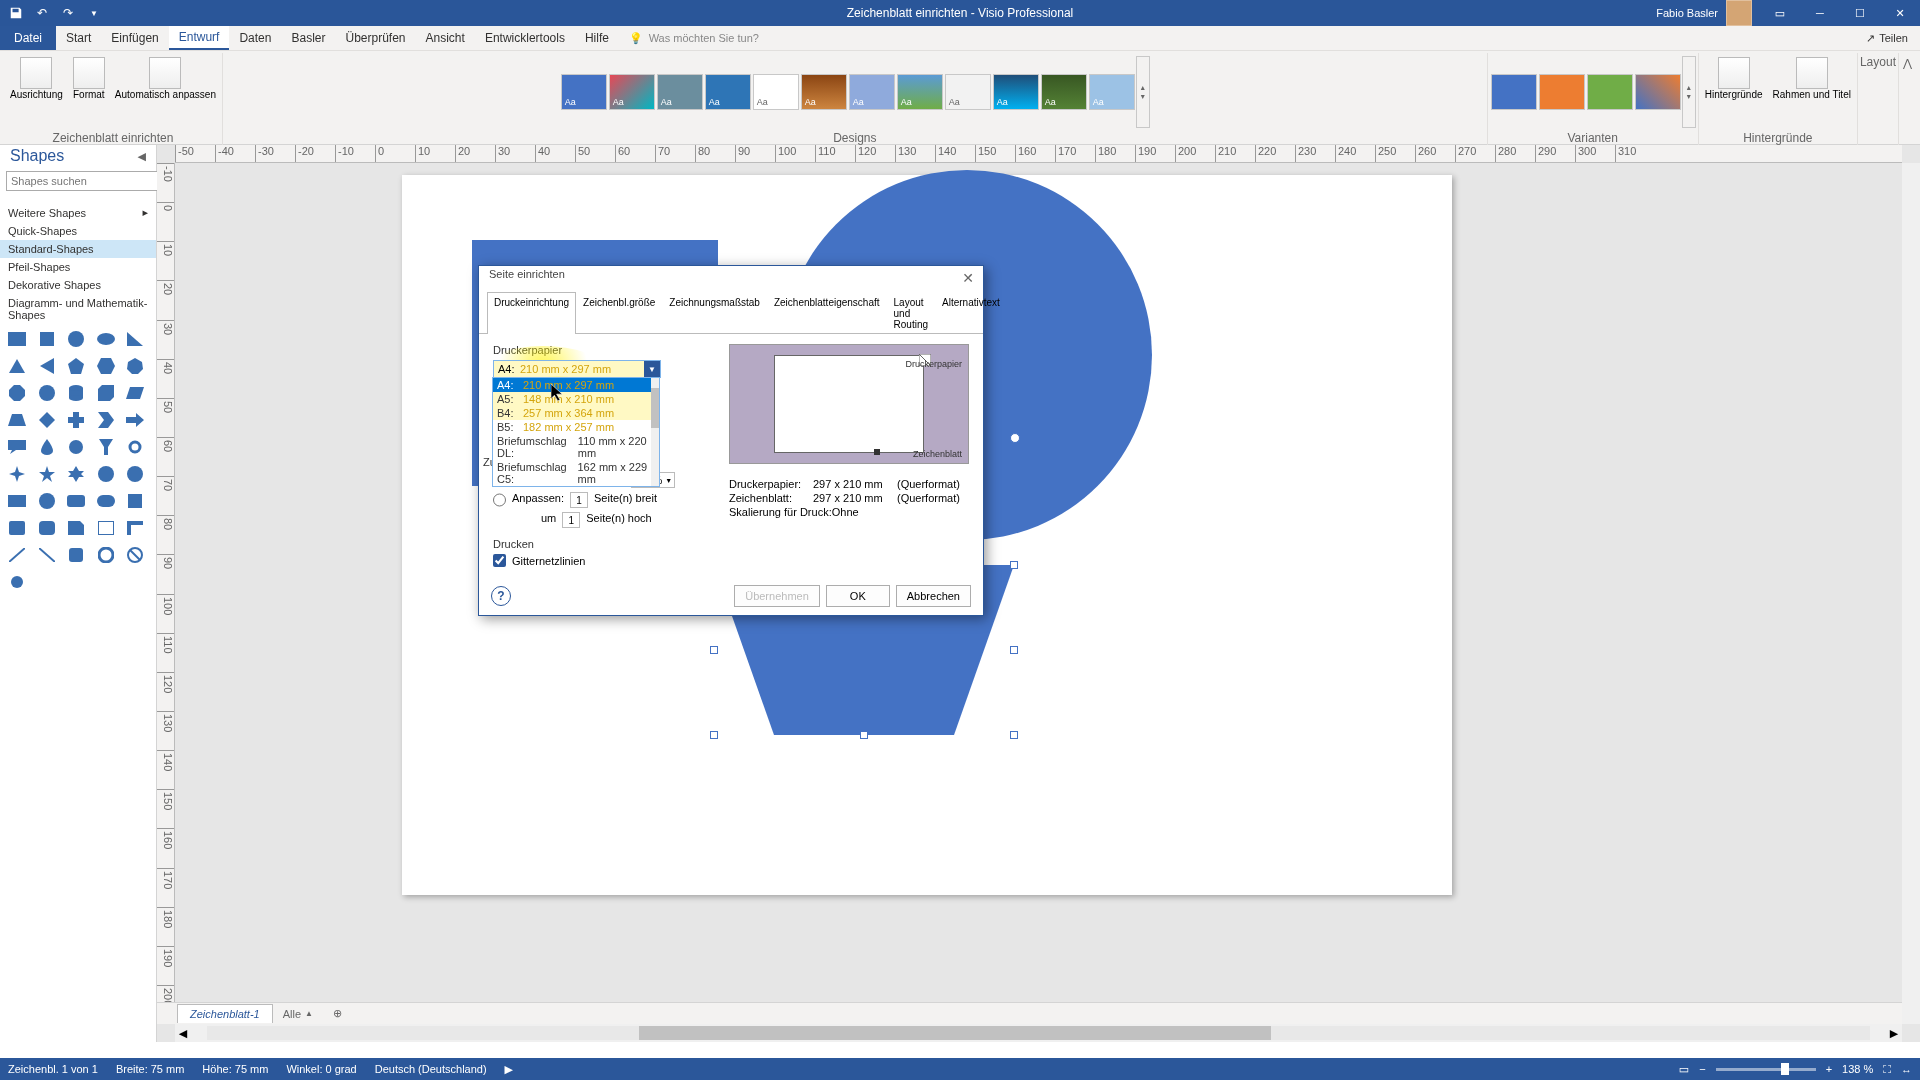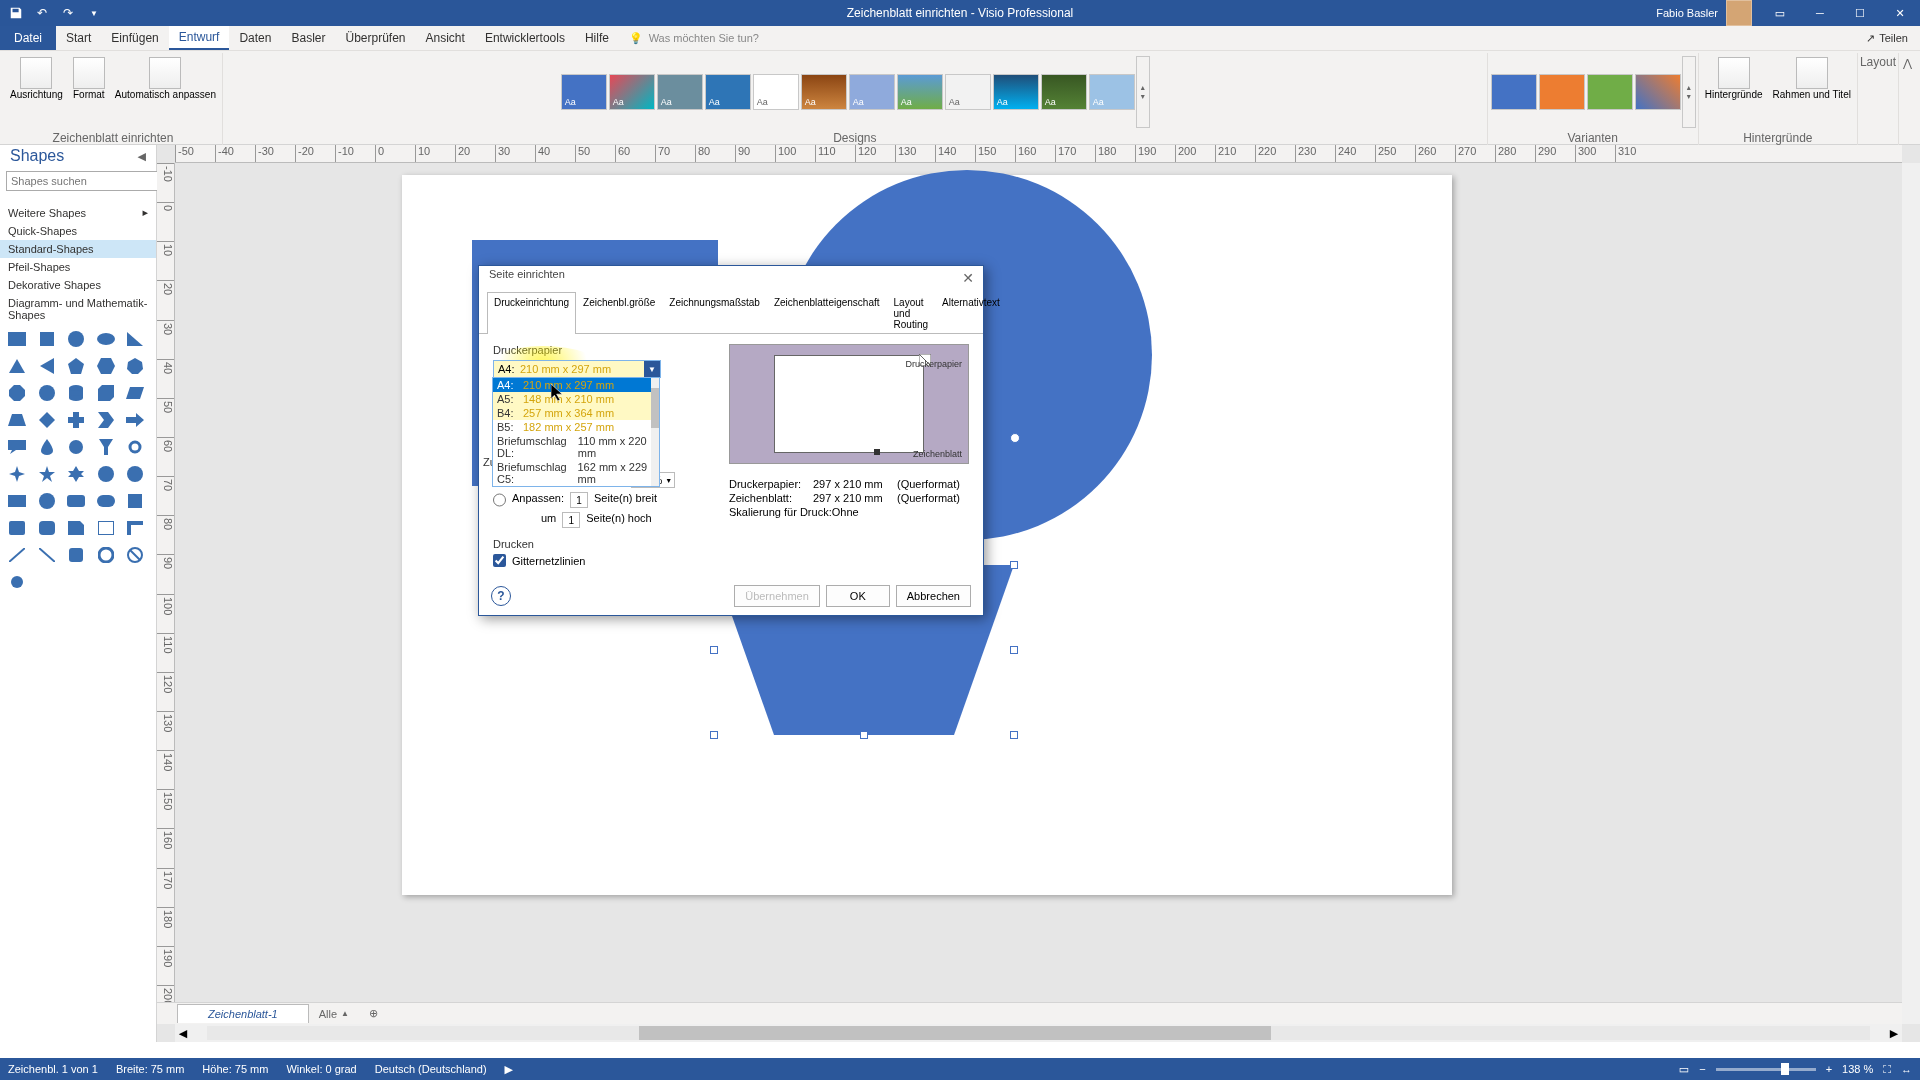--- a/index.html
+++ b/index.html
@@ -47,21 +47,21 @@
 .page{position:absolute;top:30px;left:245px;width:1050px;height:720px;background:#fff;box-shadow:2px 2px 6px rgba(0,0,0,0.3)}
 .shape-circle{position:absolute;width:370px;height:370px;border-radius:50%;background:#4472c4;top:-5px;left:380px}
 .shape-square{position:absolute;width:246px;height:246px;background:#4472c4;top:65px;left:70px}
 .shape-trapezoid{position:absolute;top:390px;left:312px;width:300px;height:170px}
 .sel-handle{position:absolute;width:8px;height:8px;background:#fff;border:1px solid #4472c4}
 .hscroll{position:absolute;bottom:0;left:18px;right:18px;height:18px;background:#f0f0f0;display:flex;align-items:center}
 .hscroll-track{flex:1;height:14px;background:#e8e8e8;margin:0 16px;position:relative}
 .hscroll-thumb{position:absolute;height:14px;background:#c1c1c1;left:26%;width:38%}
 .vscroll{position:absolute;right:0;top:18px;bottom:18px;width:18px;background:#f0f0f0}
 .tabs{position:absolute;bottom:18px;left:0;right:0;height:22px;background:#f3f2f1;display:flex;align-items:center;padding-left:20px;border-top:1px solid #d4d4d4}
-.tab{padding:3px 30px;background:#fff;border:1px solid #bbb;border-bottom:none;font-size:11px;font-style:italic;color:#2b579a}
+.tab{padding:3px 12px;background:#fff;border:1px solid #bbb;border-bottom:none;font-size:11px;font-style:italic;color:#2b579a}
 .tab-extra{padding:3px 10px;font-size:11px;color:#666;display:flex;align-items:center;gap:4px}
 .statusbar{position:absolute;bottom:0;left:0;right:0;height:22px;background:#2b579a;color:#fff;display:flex;align-items:center;padding:0 8px;font-size:11px}
 .status-item{margin-right:18px}
 .status-right{margin-left:auto;display:flex;align-items:center;gap:10px}
 .zoom-slider{width:100px;height:3px;background:rgba(255,255,255,0.5);position:relative}
 .zoom-thumb{position:absolute;width:8px;height:12px;background:#fff;top:-5px;left:65%}
 .dialog{position:absolute;top:265px;left:478px;width:506px;background:#fff;border:1px solid #2b579a;box-shadow:3px 3px 12px rgba(0,0,0,0.4);z-index:100}
 .dialog-title{height:26px;display:flex;align-items:flex-end;padding:12px 10px;font-size:11px;color:#444}
 .dialog-close{position:absolute;right:4px;top:2px;width:22px;height:20px;display:flex;align-items:center;justify-content:center;font-size:14px;color:#666}
 .dialog-tabs{display:flex;border-bottom:1px solid #bbb;padding:0 8px}

